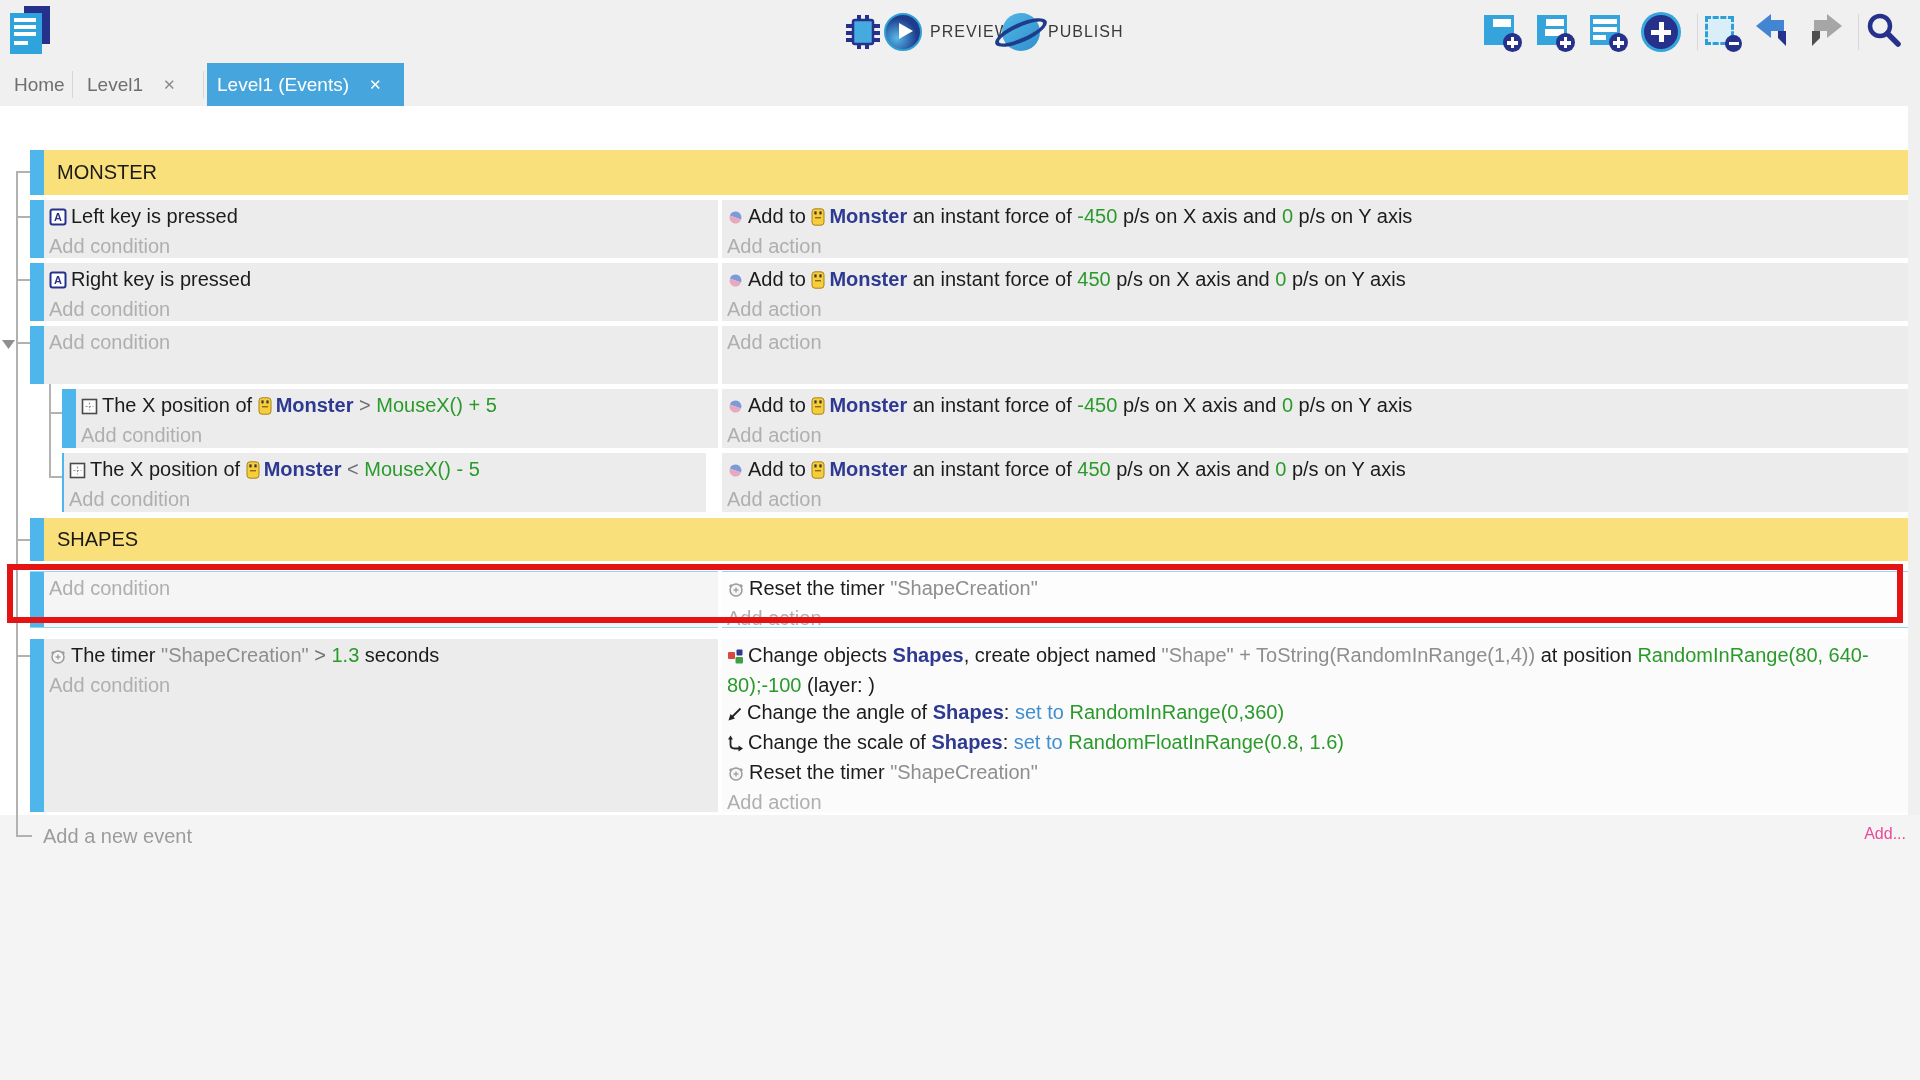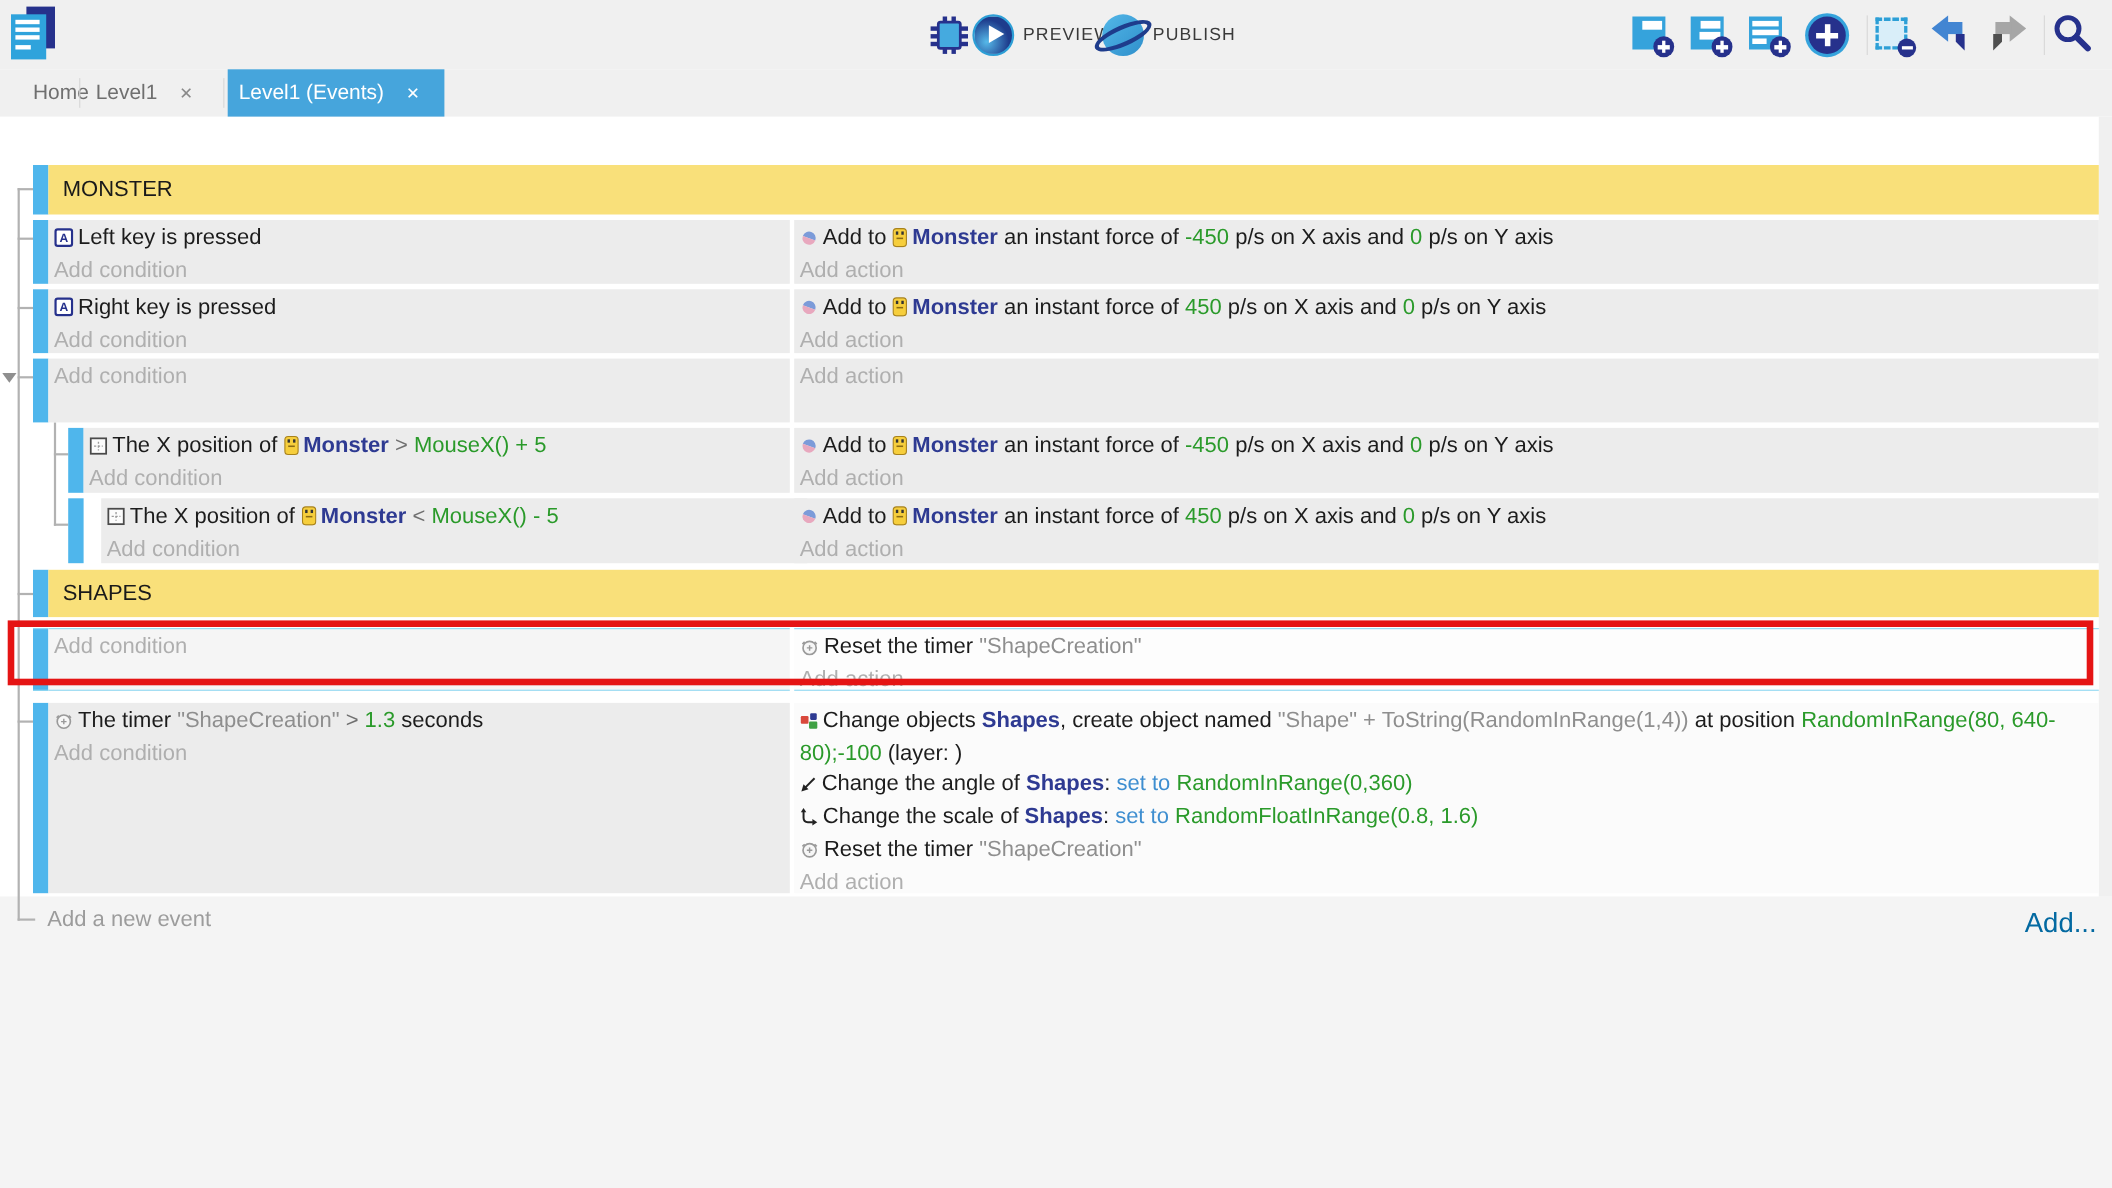--- a/index.html
+++ b/index.html
@@ -73,21 +73,21 @@
   .seg.q  { color:var(--param-gray); }
   .seg.b  { color:var(--setto-blue); }
   .seg.op { color:var(--operator-gray); }
   .inline-icon { display:inline-block; vertical-align:-3px; margin-right:4px; }
 
   
   .tree { position:absolute; background:#B2B2B2; }
   #red-box { position:absolute; left:7px; top:520px; width:1896px; height:59px;
     border:6px solid var(--highlight-red); z-index:5; pointer-events:none; }
   #footer-add-event { position:absolute; left:43px; top:781px; font-size:20px; color:#9C9C9C; }
-  #footer-add { position:absolute; right:14px; top:781px; font-size:25px; color:#0369a1;text-align:right; }
+  #footer-add { position:absolute; right:14px; top:781px; font-size:16px; color:#ec4899;text-align:right; }
   #expander { position:absolute; left:2px; top:293px; }
 </style>
 </head>
 <body>
 
 <div id="root">
 
   <div id="bottom-area"></div>
   <div id="right-strip"></div>
 
@@ -182,21 +182,21 @@
       <div class="tb-ic" style="left:1864px;top:11px">
         <svg width="40" height="40" viewBox="0 0 40 40">
             <circle cx="16" cy="15" r="10" fill="none" stroke="#26318C" stroke-width="4.5"></circle>
             <line x1="23.5" y1="22.5" x2="34" y2="33" stroke="#26318C" stroke-width="5.5" stroke-linecap="round"></line>
           </svg>
       </div>
     </div>
   </div>
 
   <div id="tabbar">
-    <div class="tab" style="left:16px;width:72px">
+    <div class="tab" style="left:0;width:72px">
       <span>Home</span>
     </div>
     <div class="tab-sep" style="left:72px"></div>
     <div class="tab" style="left:73px;width:130px">
       <span>Level1</span>
       <span class="tab-close">✕</span>
     </div>
     <div class="tab-sep" style="left:203px"></div>
     <div class="tab active" style="left:207px;width:197px">
       <span>Level1 (Events)</span>
@@ -312,21 +312,21 @@
                   <rect x="1" y="0.8" width="12" height="16.4" rx="3" fill="#F6CE3C" stroke="#A8821B" stroke-width="1"></rect>
                   <rect x="3.4" y="3.4" width="2.2" height="3" fill="#333"></rect>
                   <rect x="8.4" y="3.4" width="2.2" height="3" fill="#333"></rect>
                   <rect x="4" y="9" width="6" height="1.4" fill="#8A6A14"></rect>
                 </svg></span><span class="seg o">Monster</span><span class="seg p"> an instant force of </span><span class="seg g">-450</span><span class="seg p"> p/s on X axis and </span><span class="seg g">0</span><span class="seg p"> p/s on Y axis</span></div>
             <div class="line placeholder">Add action</div>
           </div>
         </div>
         <div class="row" style="left: 0px; top: 409px; width: 1920px; height: 59px;">
           <div class="handle" style="left: 62px; top: 0px; height: 59px;"></div>
-          <div class="cell" style="left: 92px; top: 0px; width: 642px; height: 59px; background: rgb(236, 236, 236);">
+          <div class="cell" style="left: 64px; top: 0px; width: 642px; height: 59px; background: rgb(236, 236, 236);">
             <div class="line"><span class="inline-icon"><svg width="17" height="17" viewBox="0 0 17 17">
                   <rect x="1.5" y="1.5" width="14" height="14" fill="#FCFCFC" stroke="#4A4A4A" stroke-width="1.6"></rect>
                   <line x1="4.5" y1="8.5" x2="12.5" y2="8.5" stroke="#9A9A9A" stroke-width="1.2" stroke-dasharray="2 1.5"></line>
                   <line x1="8.5" y1="4.5" x2="8.5" y2="12.5" stroke="#9A9A9A" stroke-width="1.2" stroke-dasharray="2 1.5"></line>
                 </svg></span><span class="seg p">The X position of </span><span class="inline-icon"><svg width="14" height="18" viewBox="0 0 14 18">
                   <rect x="1" y="0.8" width="12" height="16.4" rx="3" fill="#F6CE3C" stroke="#A8821B" stroke-width="1"></rect>
                   <rect x="3.4" y="3.4" width="2.2" height="3" fill="#333"></rect>
                   <rect x="8.4" y="3.4" width="2.2" height="3" fill="#333"></rect>
                   <rect x="4" y="9" width="6" height="1.4" fill="#8A6A14"></rect>
                 </svg></span><span class="seg o">Monster</span><span class="seg op">  &lt;  </span><span class="seg g">MouseX() - 5</span></div>

